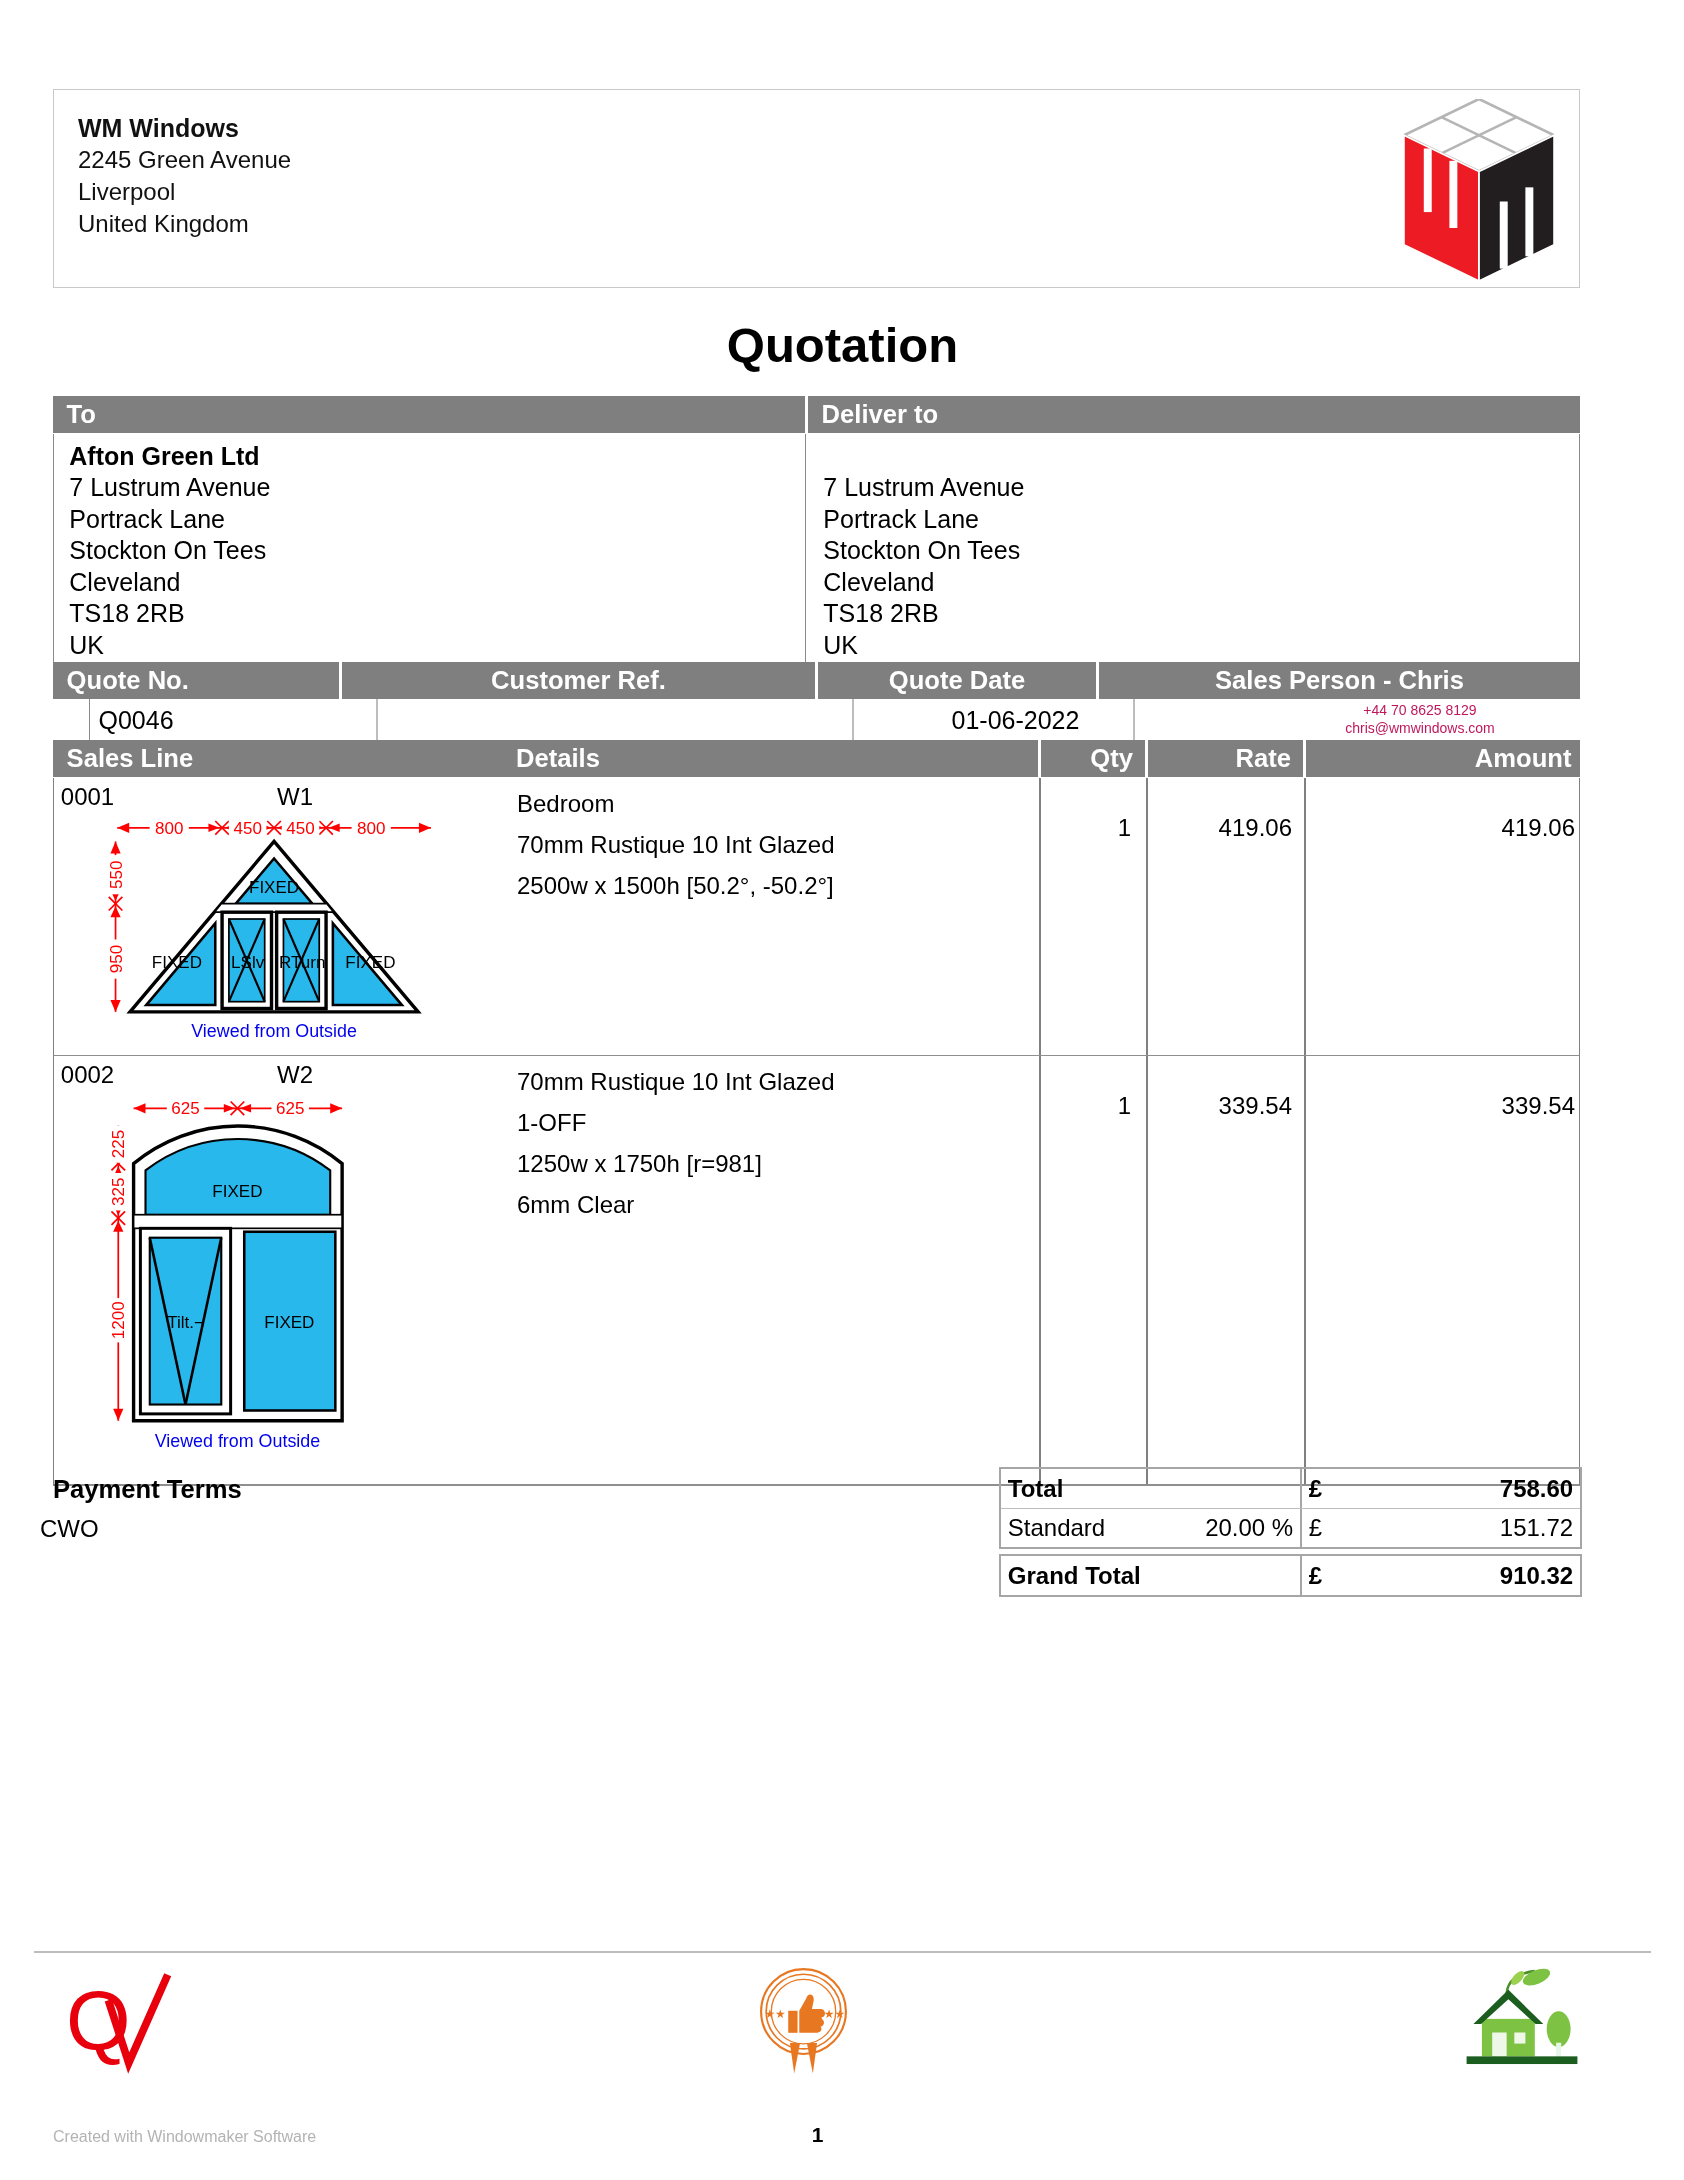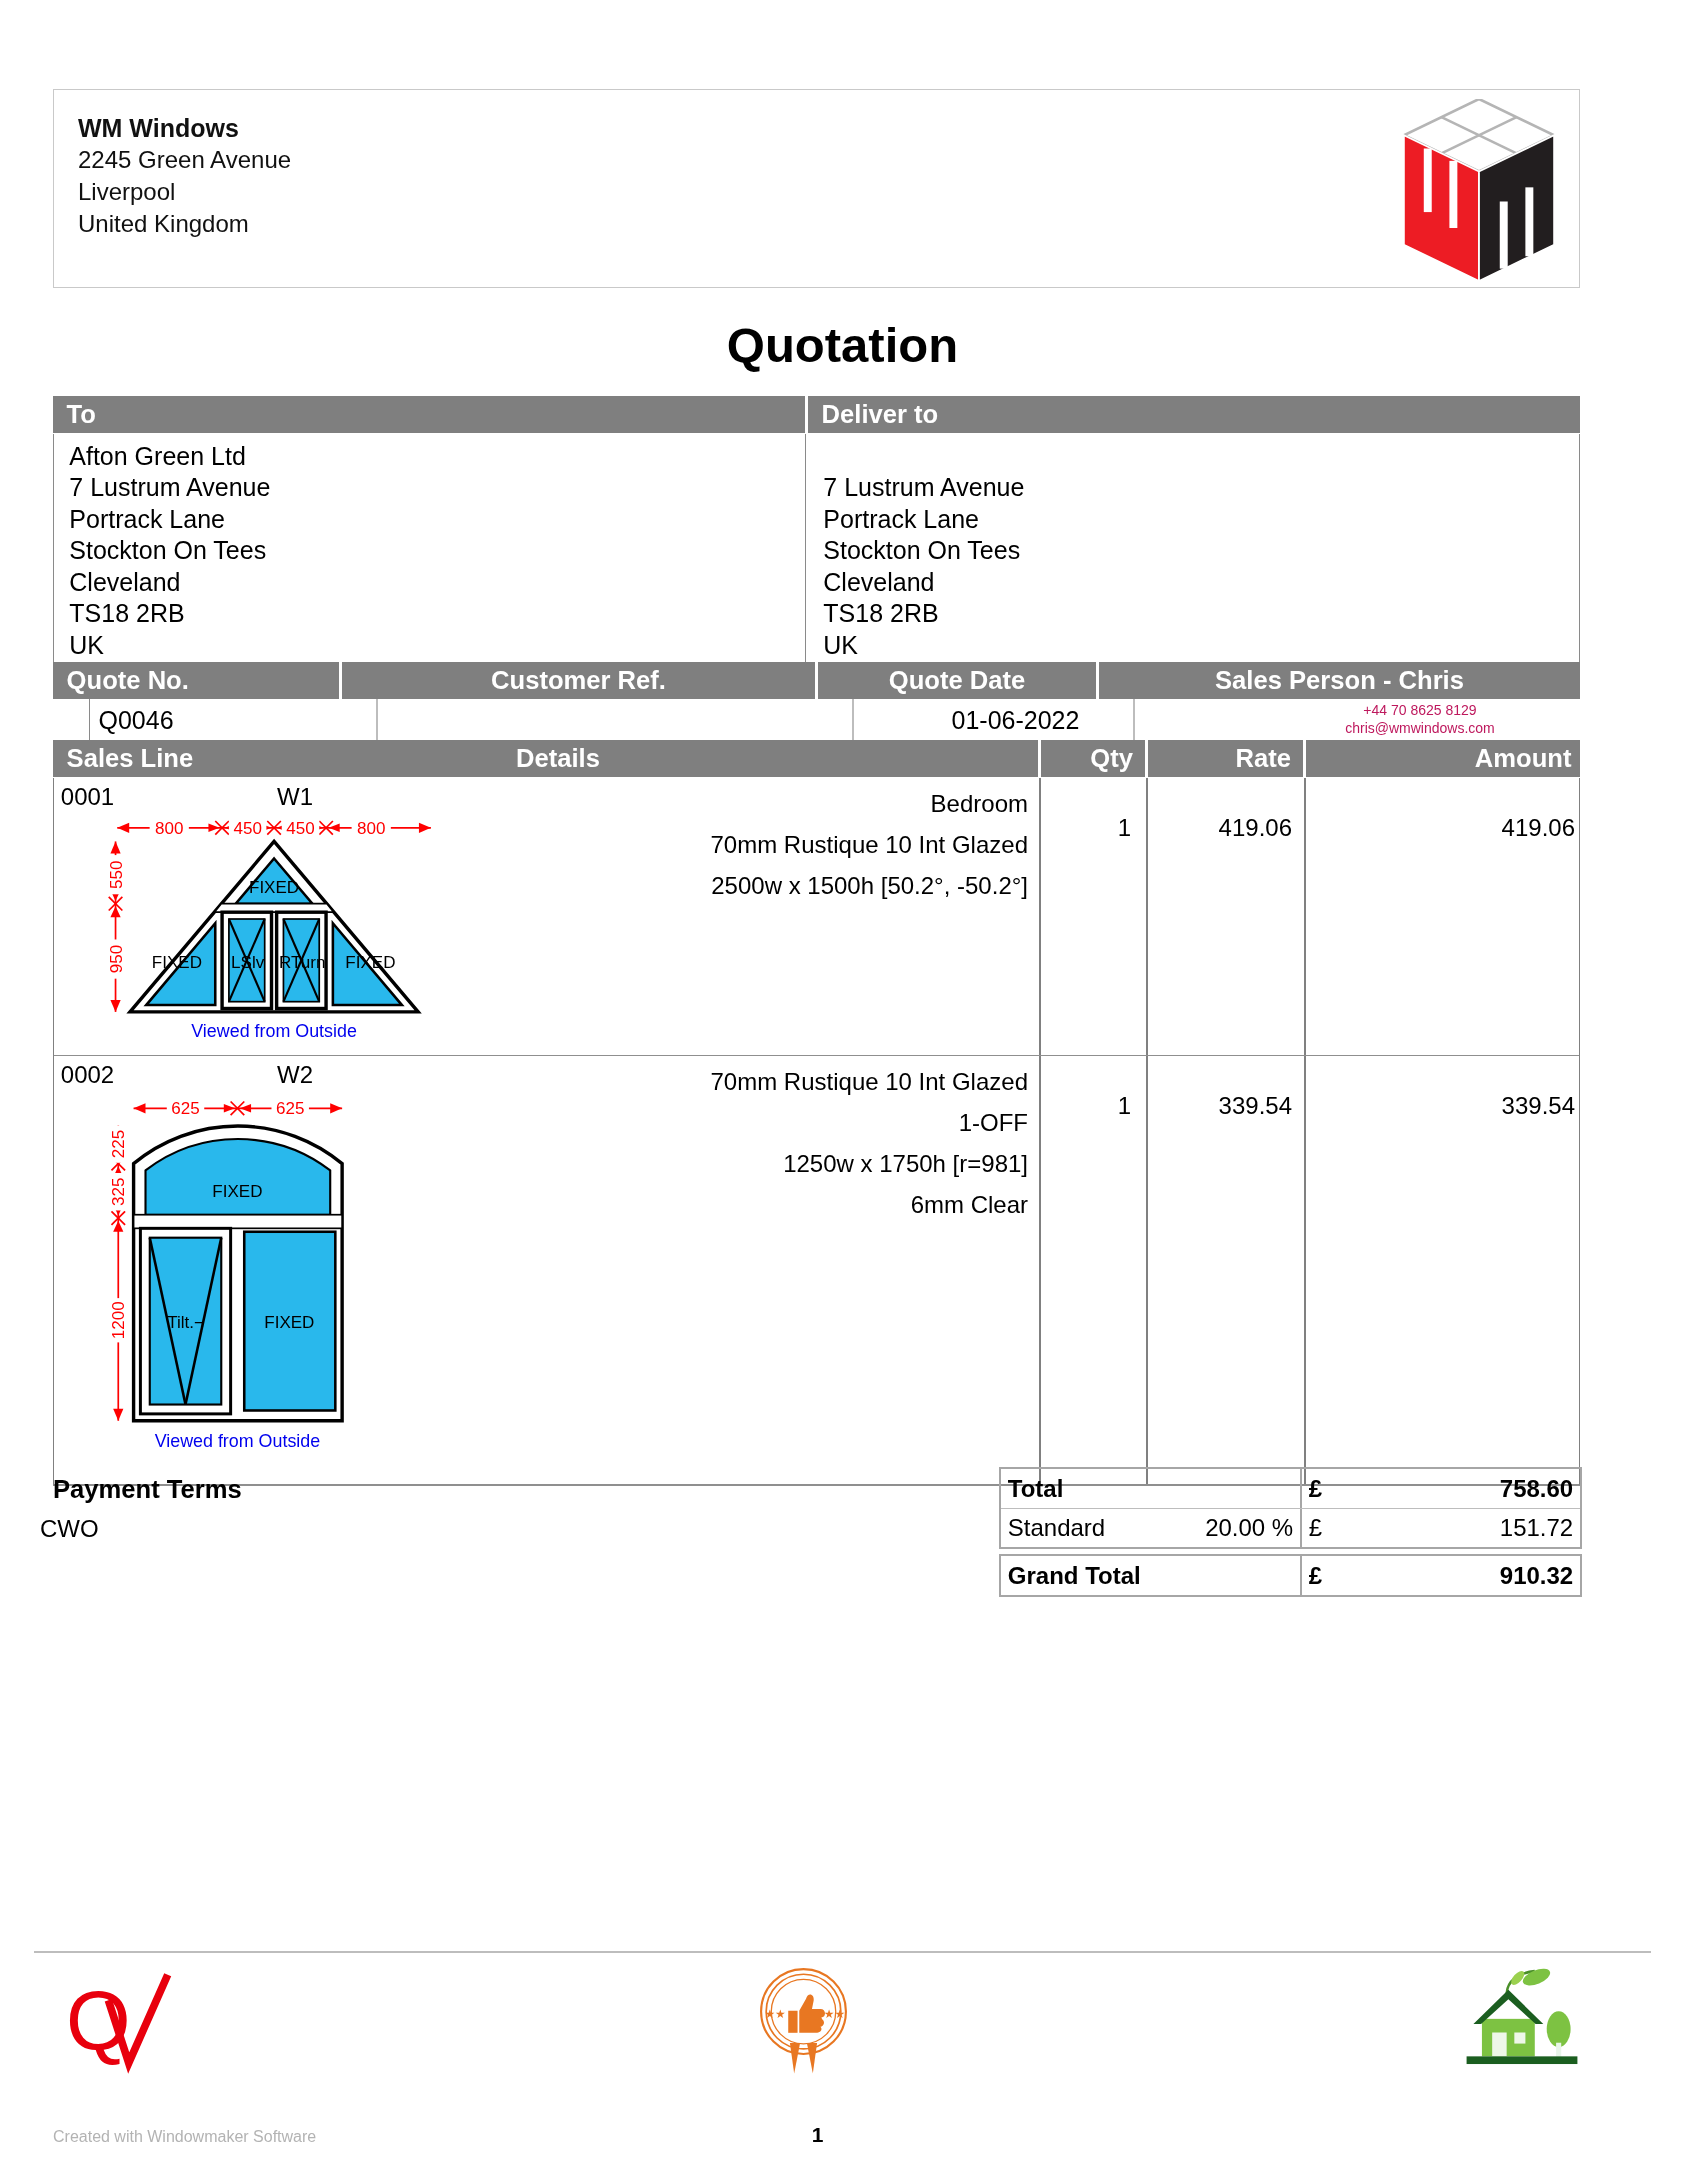--- a/index.html
+++ b/index.html
@@ -24,40 +24,40 @@
   .c-left { justify-content:flex-start; }
   .c-center { justify-content:center; }
   .c-right { justify-content:flex-end; }
 
   
   .addr-region { position:absolute; left:53px; top:434px; width:1527px; height:228px;
                  border-left:1.7px solid #8a8a8a; border-right:1.7px solid #8a8a8a; }
   .addr-col { position:absolute; top:0; height:100%; padding:6.8px 15.3px; font-size:25px; line-height:31.5px; color:#000; }
   .addr-to { left:0; width:752px; border-right:1.7px solid #8a8a8a; }
   .addr-deliver { left:754px; width:773px; }
-  .addr-name { font-weight:normal; }
+  .addr-name { font-weight:bold; }
   .addr-blank { height:31.5px; }
 
   
   .meta-values { position:absolute; left:53px; top:699px; width:1627px; height:41px;
                  border-left:1.7px solid #8a8a8a; border-right:1.7px solid #8a8a8a; font-size:25px; color:#000;margin-left:36px; }
   .meta-values .vline { position:absolute; top:0; width:1.7px; height:100%; background:#bdbdbd; }
   .mv-quoteno { position:absolute; left:8.5px; top:6.8px; }
   .mv-date { position:absolute; left:762px; width:281px; top:6.8px; text-align:center;padding-left:46px; }
   .mv-contact { position:absolute; left:1088px; width:484px; top:1.7px; text-align:center;
                 font-size:14px; line-height:18px; color:#be185d; }
 
   
   .sales-row { position:absolute; left:53px; width:1527px; background:#fff;
                border-left:1.7px solid #808080; border-right:1.7px solid #808080;
                border-bottom:2.6px solid #8f8f8f; font-size:24px; color:#000; }
   .sales-row .vline { position:absolute; top:0; width:1.7px; height:100%; background:#808080; }
   .ln { position:absolute; left:6.8px; top:5.1px; }
   .ref { position:absolute; left:223px; top:5.1px; }
-  .dl { position:absolute; left:463px; top:5.1px; line-height:41px; width:511px;text-align:right; }
+  .dl { position:absolute; left:463px; top:5.1px; line-height:41px; width:511px; }
   .num { position:absolute; top:36px; text-align:right; }
   .qty-v { left:985px; width:92px; }
   .rate-v { left:1092px; width:146px; }
   .amt-v { left:1250px; width:271px; }
   .drawing { position:absolute; }
 
   
   .pay-head { position:absolute; left:53px; top:1475px; font-size:25.6px; font-weight:bold; color:#000; }
   .pay-terms { position:absolute; left:40px; top:1515px; font-size:24px; color:#000; }
 

